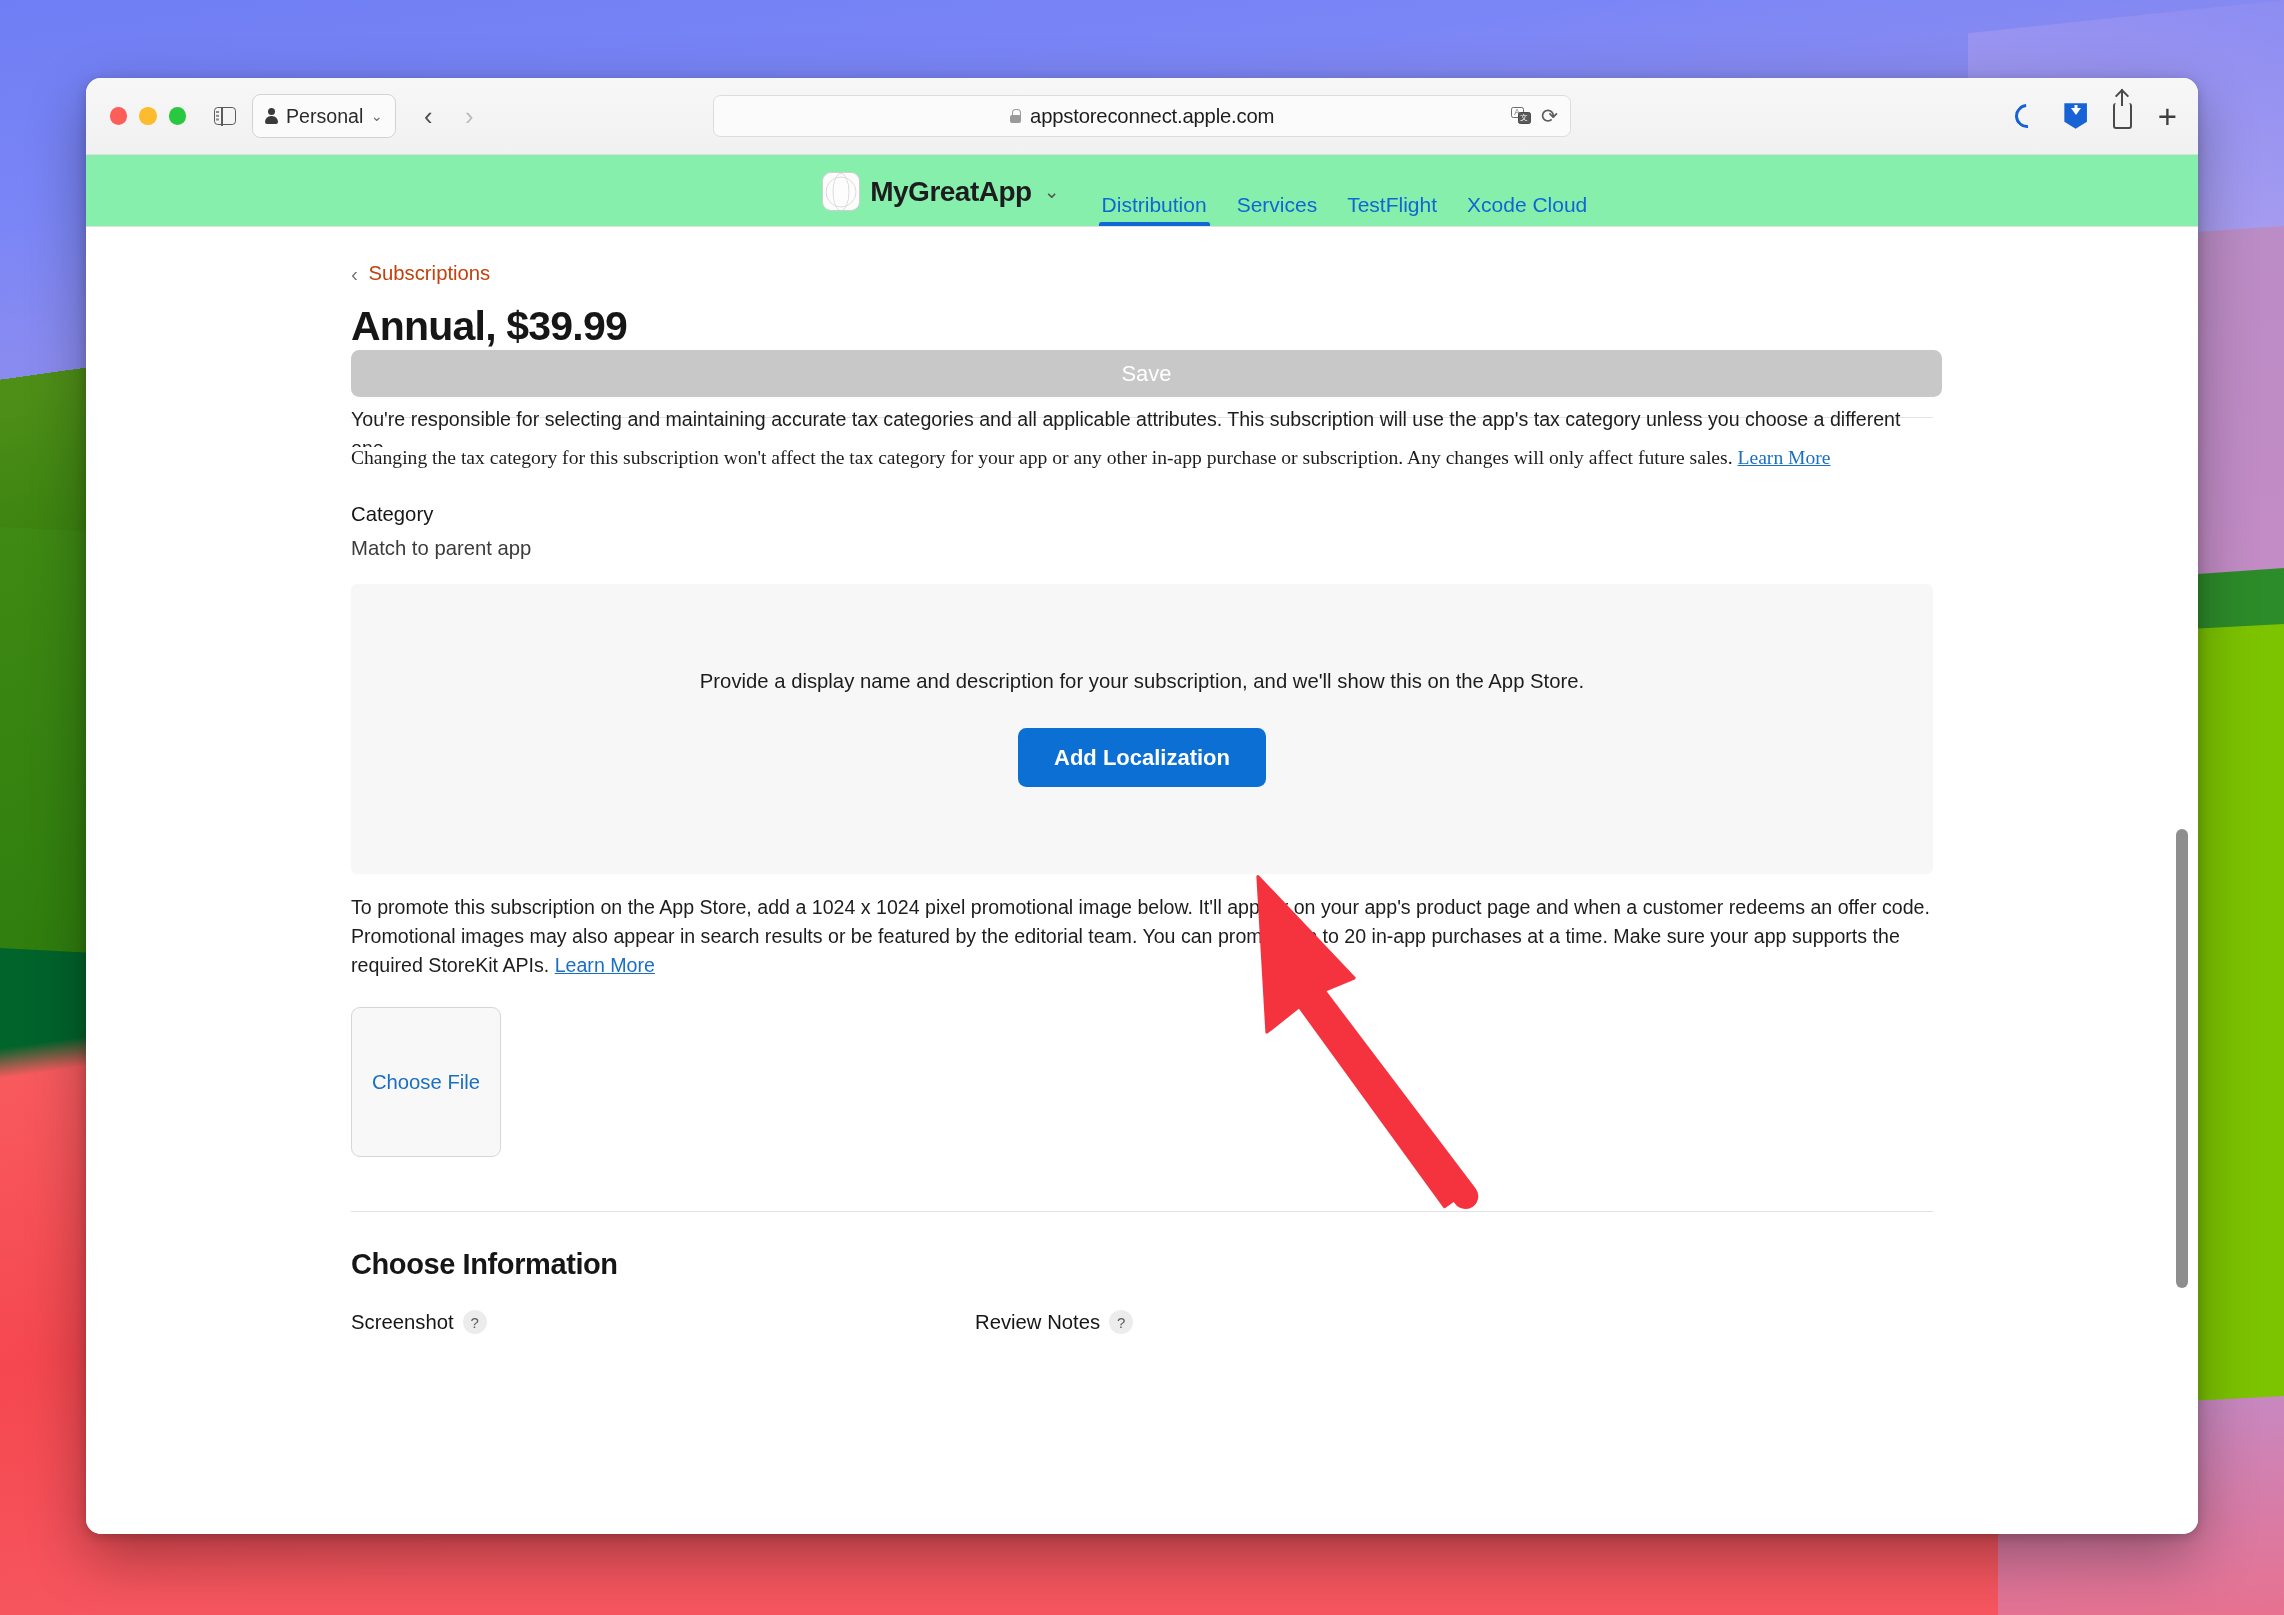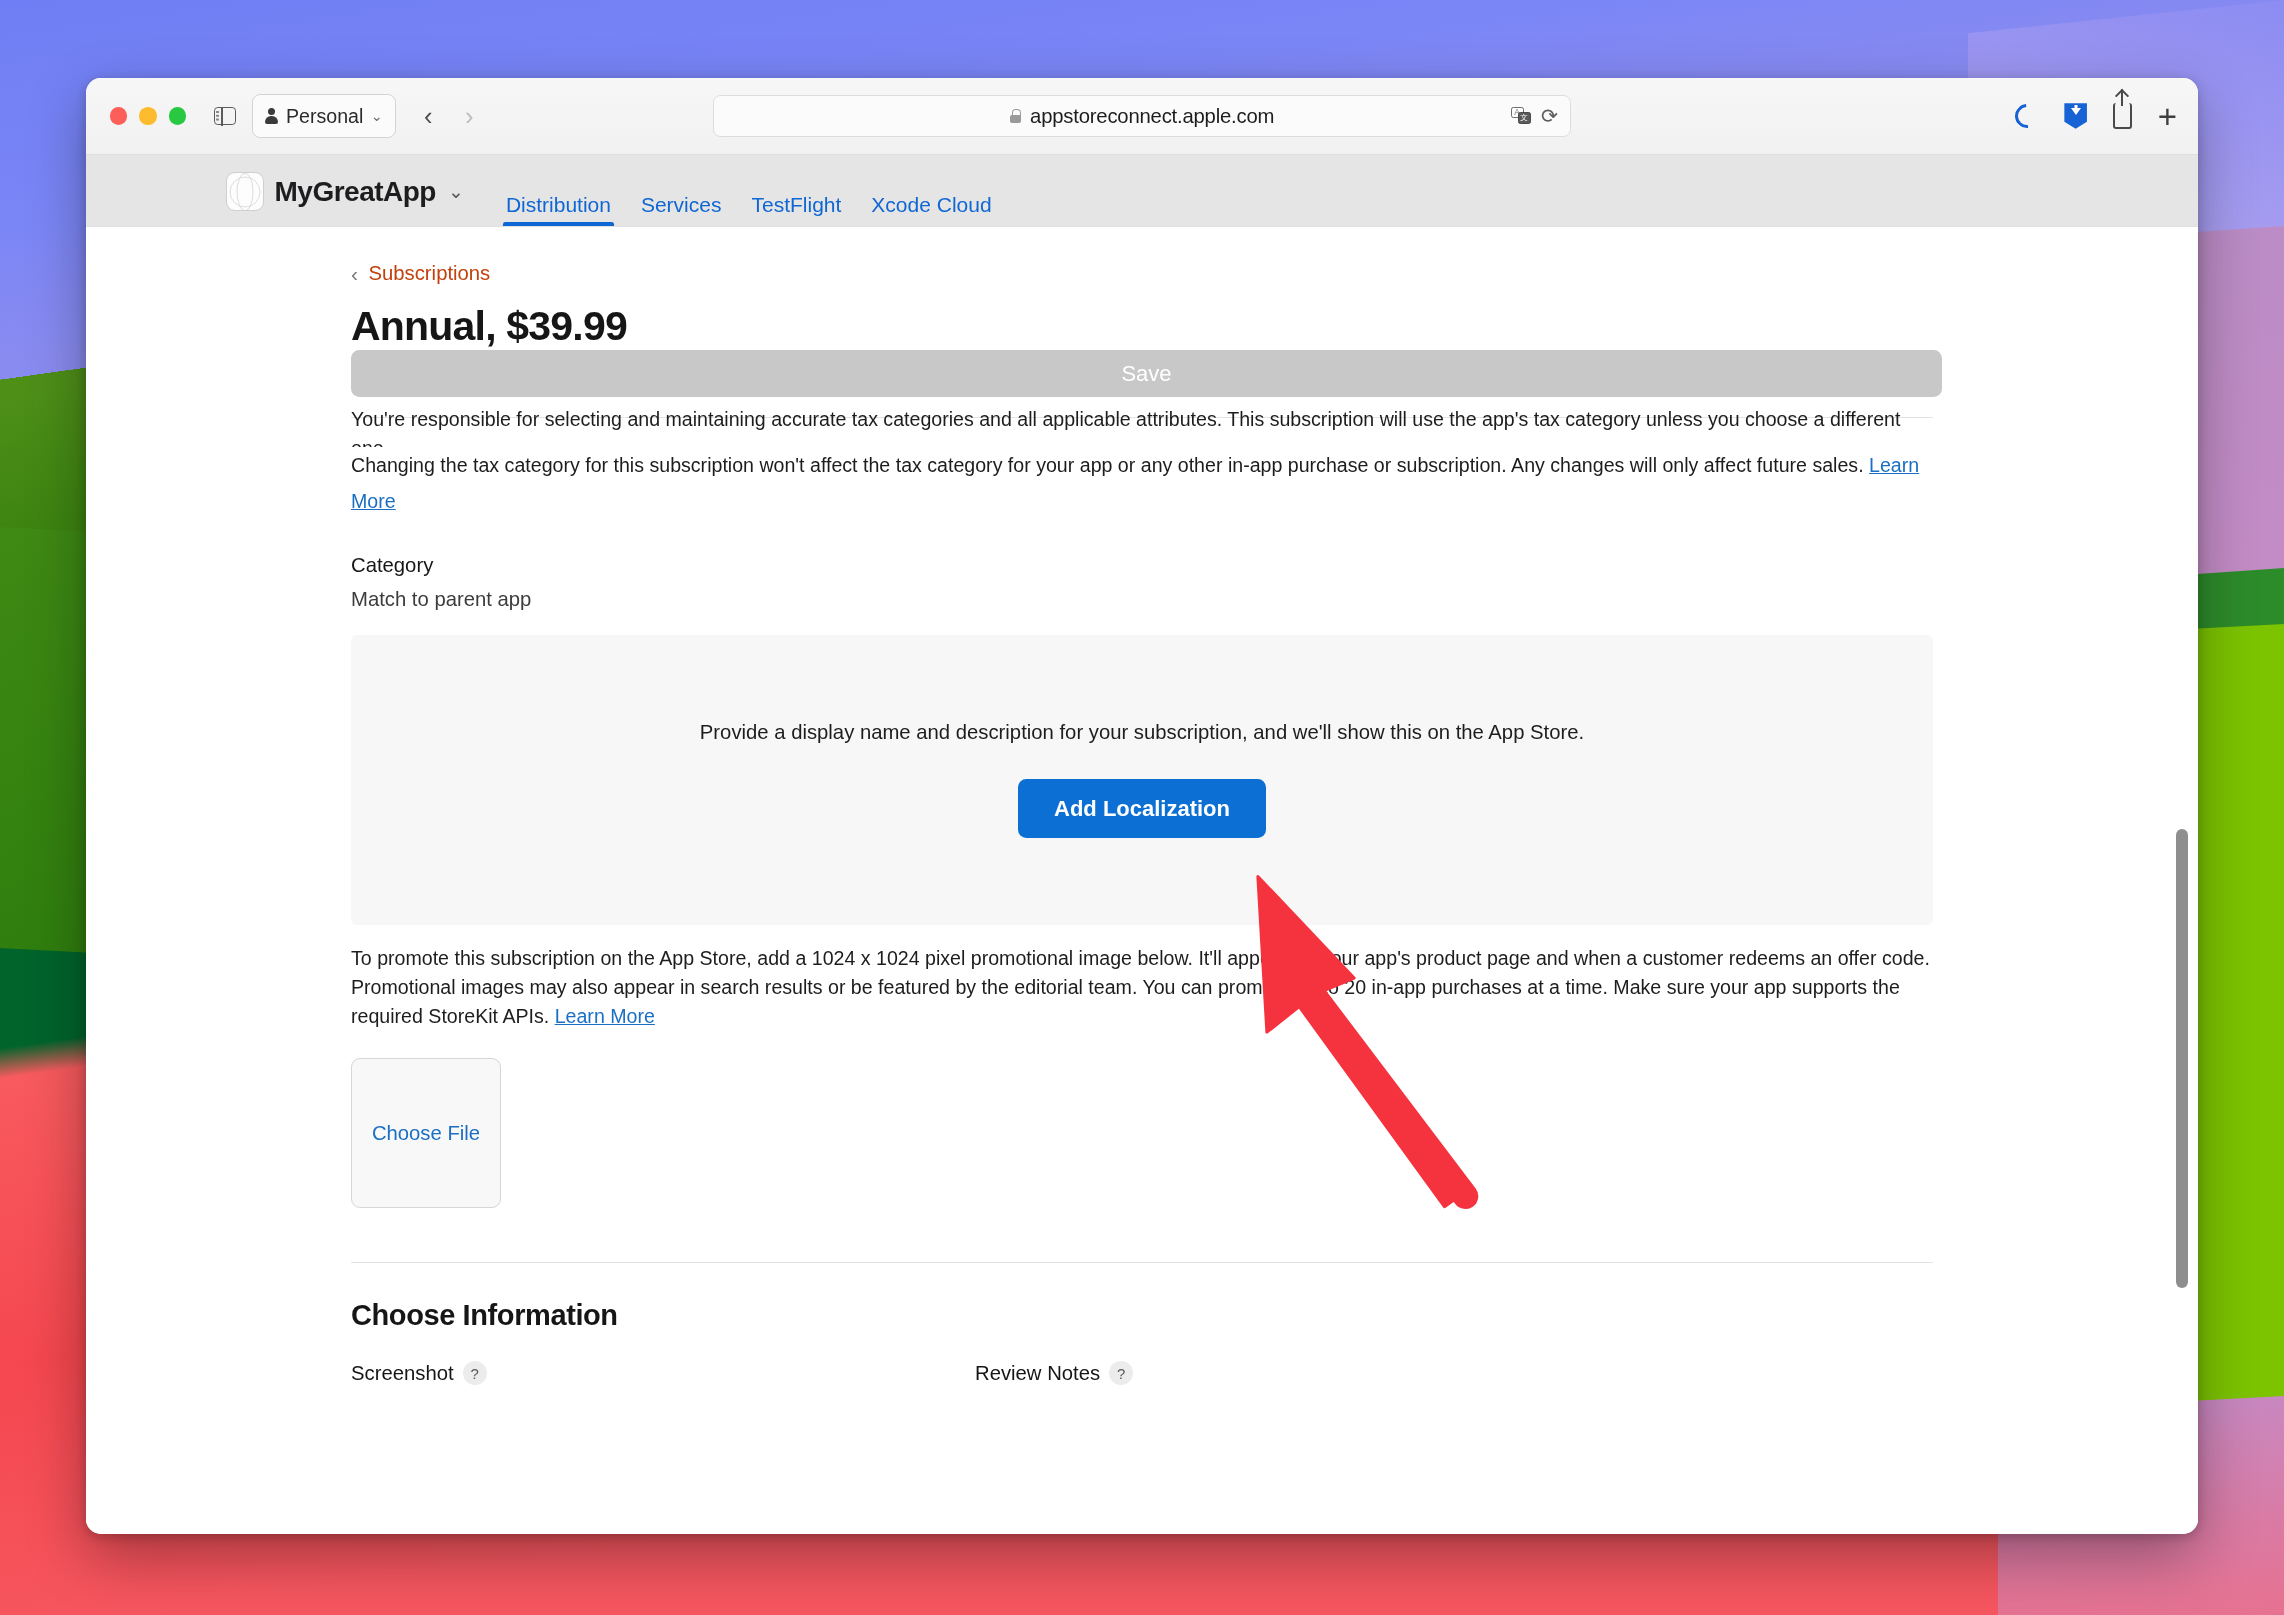--- a/index.html
+++ b/index.html
@@ -142,24 +142,25 @@
   .dl-ic::before { content:""; position:absolute; left:50%; top:1.5px; transform:translateX(-50%); width:3px; height:6px; background:#fff; }
   .share-ic { width: 19.6px; height: 25.6px; border:2px solid #4a4a4a; border-top:none; border-radius:3px; position:relative; }
   .share-ic::before{content:""; position:absolute; left:50%; top:-12px; transform:translateX(-50%); width:2px; height:15px; background:#4a4a4a;}
   .share-ic::after{content:""; position:absolute; left:50%; top:-12px; transform:translateX(-50%) rotate(45deg);
       width:8.3px; height:8.3px; border-left:2px solid #4a4a4a; border-top:2px solid #4a4a4a; }
   .plus-ic { font-size: 33px; font-weight: 200; color:#3f3f3f; }
 
   
   .appnav {
     height: 72px; flex: 0 0 72px;
-    background: #e5e5e5;
+    background: #86efac;
     border-bottom: 0.8px solid #e0e0e0;
     display: flex; align-items: flex-end;
     padding: 0 0 0 140px;
+    justify-content: center;
   }
   .app-id { display:flex; align-items:center; gap: 10.5px; padding-bottom: 15px; }
   .app-icon { width: 38px; height: 39px; border:1.2px solid #cfcfcf; border-radius: 9px; background:#fdfdfd; position:relative; overflow:hidden;}
   .app-icon::before, .app-icon::after {
     content:""; position:absolute; left:50%; top:50%; transform:translate(-50%,-50%);
     border:0.8px solid #dcdcdc; border-radius:50%;
   }
   .app-icon::before { width: 29px; height: 29px; }
   .app-icon::after  { width: 15px; height: 36px; }
   .app-name { font-size: 28px; font-weight: bold; color:#1d1d1f; letter-spacing:-0.5px; }
@@ -201,21 +202,21 @@
   }
 
   .hr { height: 0.8px; background: #e3e3e3; margin: 19.6px 265px 0 265px; }
 
   .content { margin: 0 265px; }
 
   .clipped-para {
     font-size: 19.6px; line-height: 29px; color:#1d1d1f;
     margin-top: -12px; max-height: 42px; overflow: hidden;
   }
-  .para { font-size: 19.6px; line-height: 36px; color:#1d1d1f; }
+  .para { font-size: 19.6px; line-height: 21px; color:#1d1d1f;font-family:Liberation Serif, serif; }
   .lnk { color:#1a6fc4; }
 
   .field-label { font-size: 20.3px; color:#161617; margin-top: 35px; font-weight: 400;}
   .field-value { font-size: 20.3px; color:#3c3c3c; margin-top: 10.5px; }
 
   .sec-head { font-size: 29px; font-weight: bold; color:#161617; margin-top: 69px; letter-spacing:-0.4px; }
 
   .empty-box {
     margin-top: 24px;
     background:#f7f7f7;

